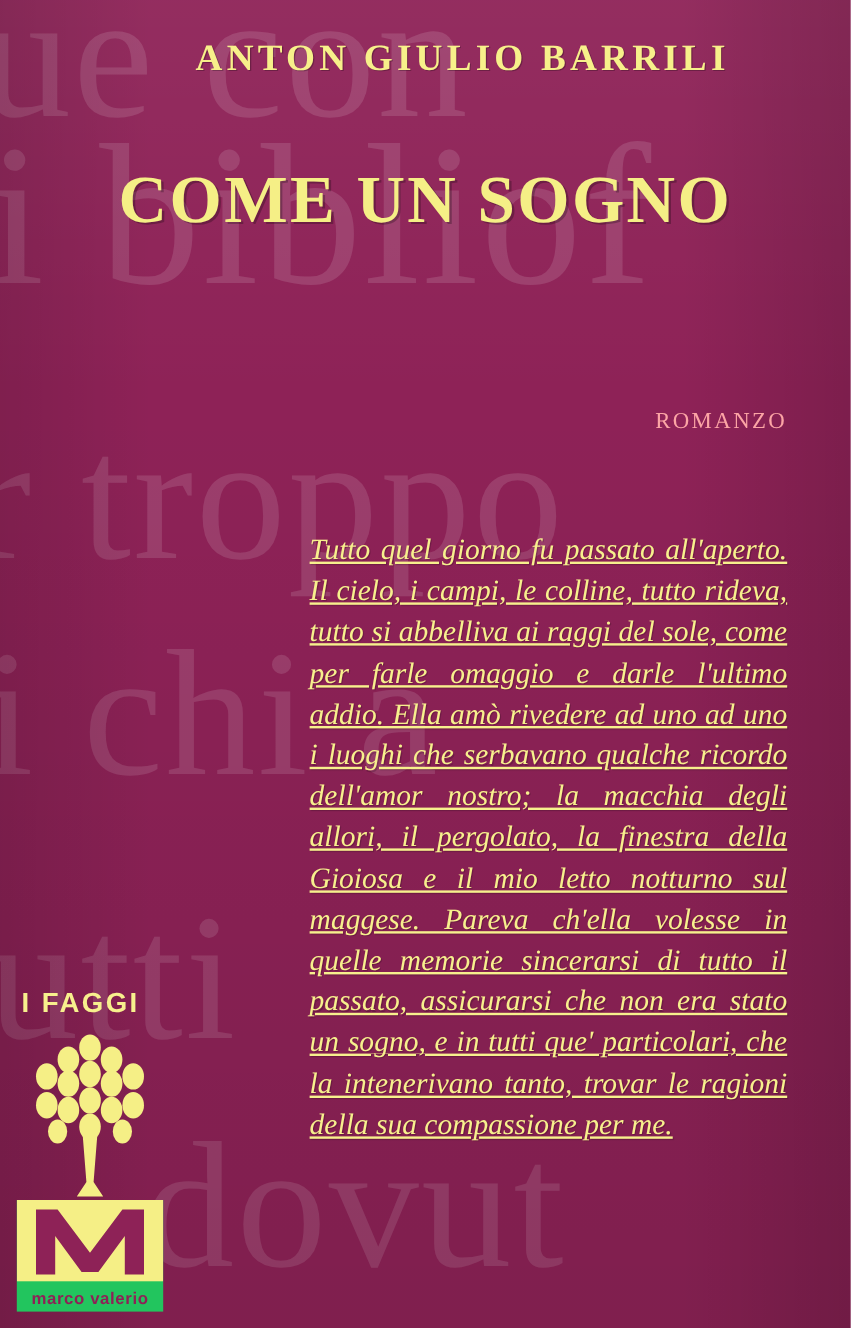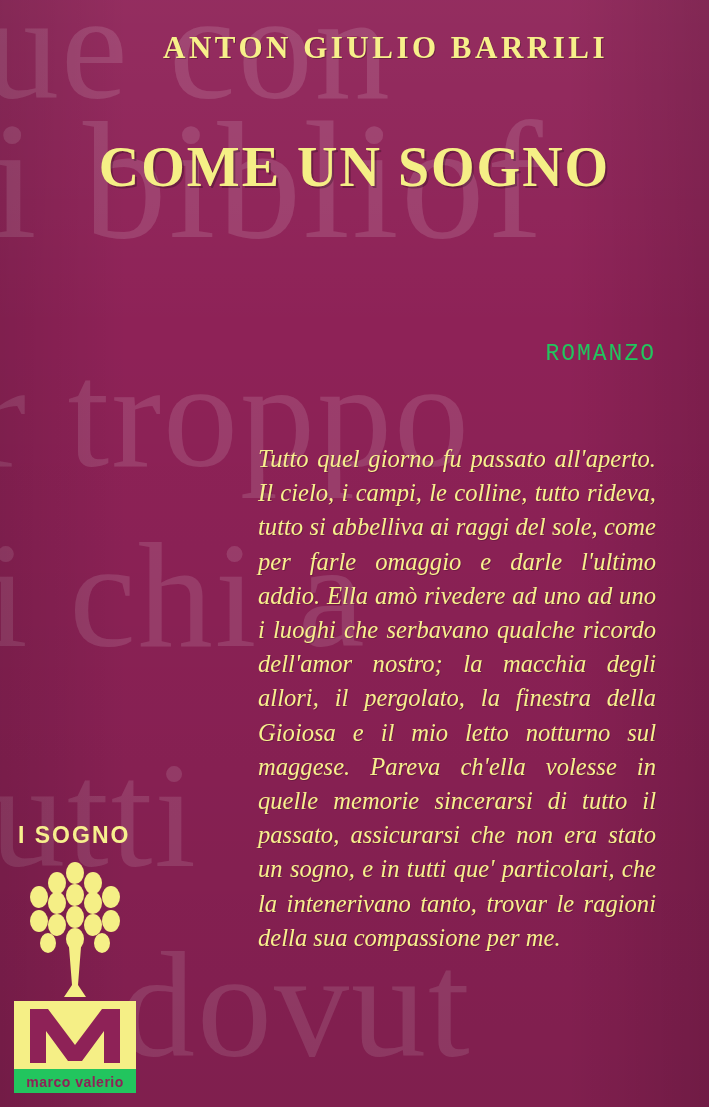--- a/index.html
+++ b/index.html
@@ -78,39 +78,40 @@
     font-size: 56px;
     letter-spacing: 2px;
     text-shadow: 2px 2px 0 rgba(0,0,0,0.25);
   }
 
   
   .genre {
     position: absolute;
     top: 341px;
     right: 53px;
-    color: #22c55e;
-    font-family: Liberation Mono, monospace;
-    font-size: 23px;
+    color: #fca5a5;
+    font-family: Liberation Serif, serif;
+    font-size: 19px;
     letter-spacing: 2px;
   }
 
   
   .blurb {
     position: absolute;
     top: 442px;
     left: 258px;
     width: 398px;
     color: #f7f08d;
     font-family: "Liberation Serif", serif;
     font-style: italic;
     font-size: 24.6px;
     line-height: 34.2px;
     text-align: justify;
     text-shadow: 1px 1px 0 rgba(0,0,0,0.18);
+    text-decoration: underline;
   }
   .blurb p { margin: 0; }
 
   
   .collection {
     position: absolute;
     left: 18px;
     top: 822px;
     color: #f7f08d;
     font-family: "Liberation Sans", sans-serif;
@@ -167,21 +168,21 @@
   <div class="author">ANTON GIULIO BARRILI</div>
 
   <div class="title">COME UN SOGNO</div>
 
   <div class="genre">ROMANZO</div>
 
   <div class="blurb">
     <p>Tutto quel giorno fu passato all'aperto. Il cielo, i campi, le colline, tutto rideva, tutto si abbelliva ai raggi del sole, come per farle omaggio e darle l'ultimo addio. Ella amò rivedere ad uno ad uno i luoghi che serbavano qualche ricordo dell'amor nostro; la macchia degli allori, il pergolato, la finestra della Gioiosa e il mio letto notturno sul maggese. Pareva ch'ella volesse in quelle memorie sincerarsi di tutto il passato, assicurarsi che non era stato un sogno, e in tutti que' particolari, che la intenerivano tanto, trovar le ragioni della sua compassione per me.</p>
   </div>
 
-  <div class="collection">I SOGNO</div>
+  <div class="collection">I FAGGI</div>
 
   <div class="logo-block">
     <svg class="tree-svg" width="122" height="140" viewBox="0 0 122 140">
       <g fill="#f5ef86">
 
         <ellipse cx="61" cy="12" rx="9" ry="11"></ellipse>
         <ellipse cx="43" cy="22" rx="9" ry="11"></ellipse>
         <ellipse cx="79" cy="22" rx="9" ry="11"></ellipse>
         <ellipse cx="25" cy="36" rx="9" ry="11"></ellipse>
         <ellipse cx="43" cy="42" rx="9" ry="11"></ellipse>

